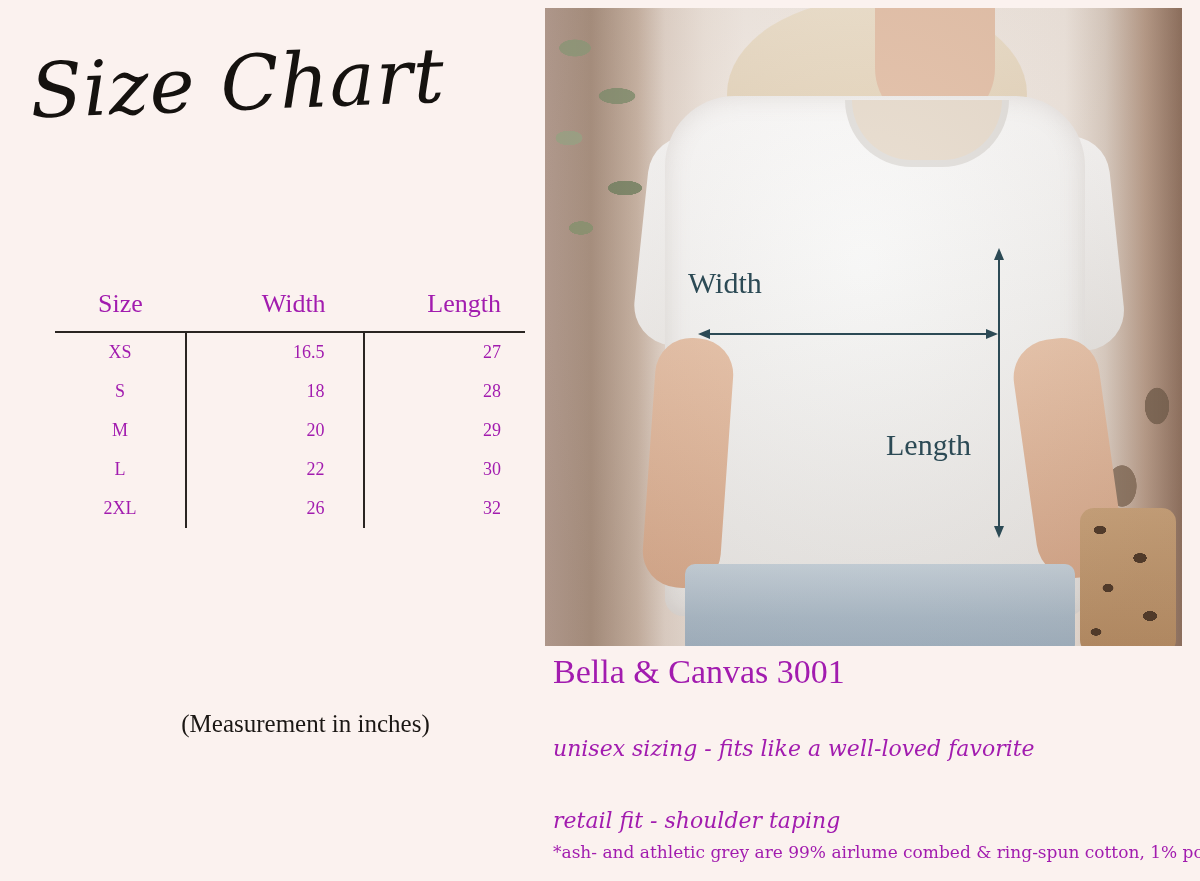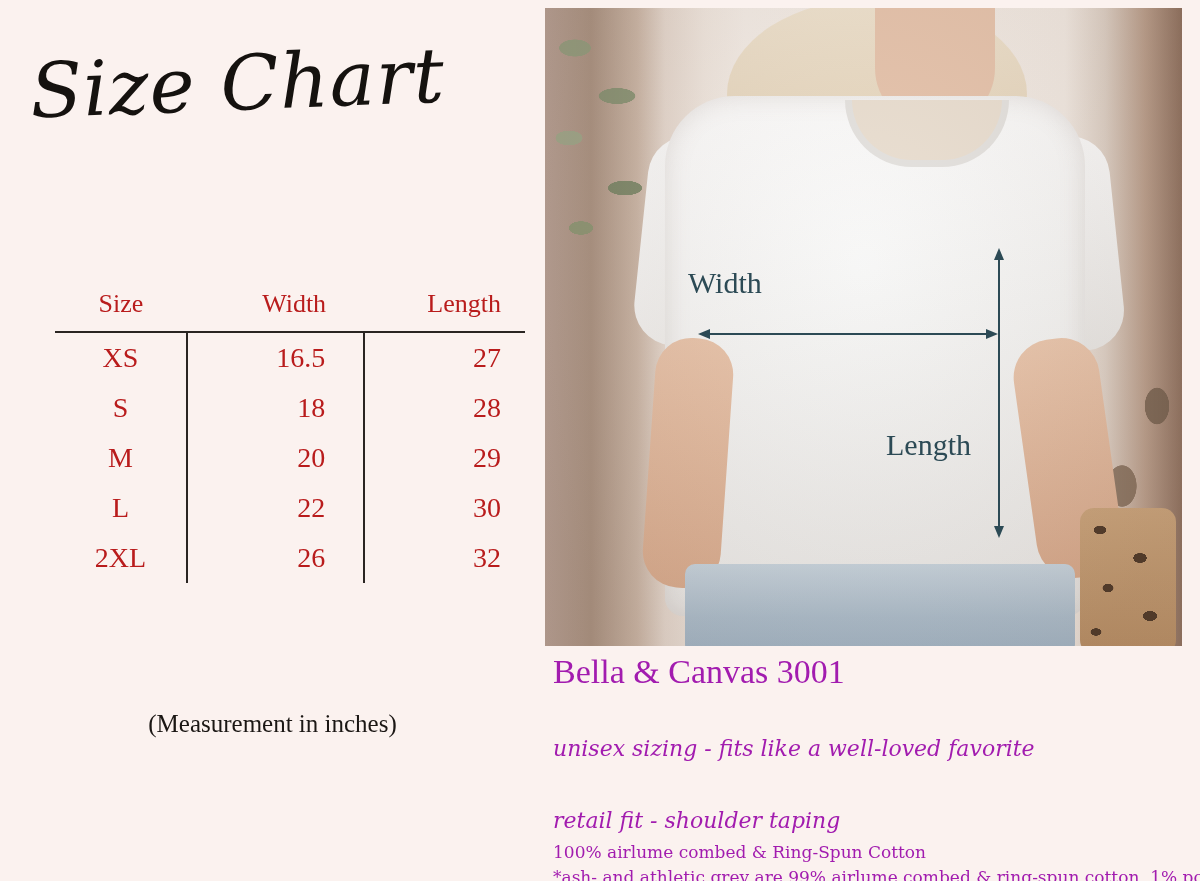--- a/index.html
+++ b/index.html
@@ -45,52 +45,53 @@
   .table-wrap {
     position: absolute;
     left: 55px;
     top: 285px;
     width: 470px;
   }
   table.size-table {
     width: 470px;
     border-collapse: collapse;
     font-size: 25px;
-    color: #b91c1c;
+    color: #a21caf;
   }
   table.size-table th {
     font-weight: 400;
     font-size: 26px;
     padding: 4px 0 12px 0;
     text-align: center;
   }
   table.size-table th.c1, table.size-table td.c1 { width: 155px; text-align: center; }
   table.size-table th.c2, table.size-table td.c2 { width: 160px; text-align: right; padding-right: 38px; }
   table.size-table th.c3, table.size-table td.c3 { width: 155px; text-align: right; padding-right: 24px; }
   table.size-table thead tr {
     border-bottom: 2px solid #2a2522;
   }
   table.size-table td {
     padding: 9px 0;
-    font-size: 28px;
+    font-size: 18px;
   }
   table.size-table tbody td.c1 {
     border-right: 2px solid #2a2522;
   }
   table.size-table tbody td.c2 {
     border-right: 2px solid #2a2522;
   }
   .measure-note {
     position: absolute;
     left: 0;
     top: 710px;
     width: 545px;
     text-align: center;
     font-size: 25px;
     color: #1b1714;
+    padding-left: 33px;
   }
   
   .right-panel {
     position: absolute;
     left: 545px;
     top: 0;
     width: 655px;
     height: 881px;
   }
   .photo {
@@ -353,19 +354,18 @@
         <polygon points="6,0 1,12 11,12" fill="#2c4a55"></polygon>
         <polygon points="6,290 1,278 11,278" fill="#2c4a55"></polygon>
       </svg>
     </div>
 
     <div class="caption">
       <div class="cap-title">Bella &amp; Canvas 3001</div>
       <div class="cap-l1">unisex sizing - fits like a well-loved favorite</div>
       <div class="cap-l2">retail fit - shoulder taping</div>
       <div class="cap-small">
-        <div>100% airlume combed &amp; Ring-Spun Cotton</div>
         <div>*ash- and athletic grey are 99% airlume combed &amp; ring-spun cotton, 1% poly</div>
       </div>
     </div>
 
   </div>
 </div>
 
 </body></html>

